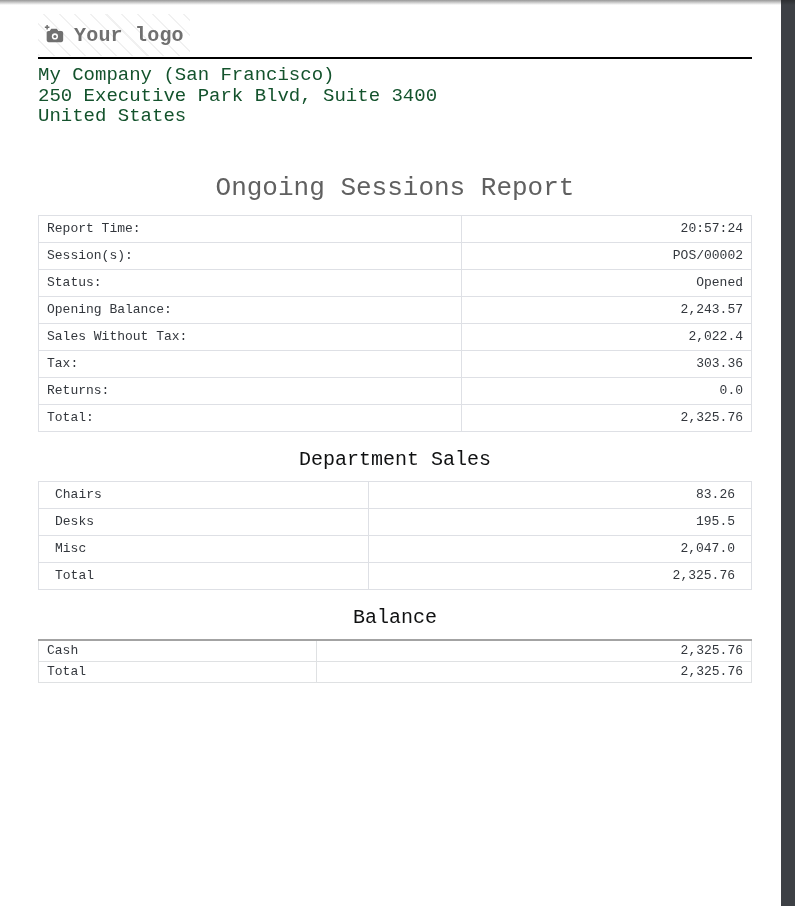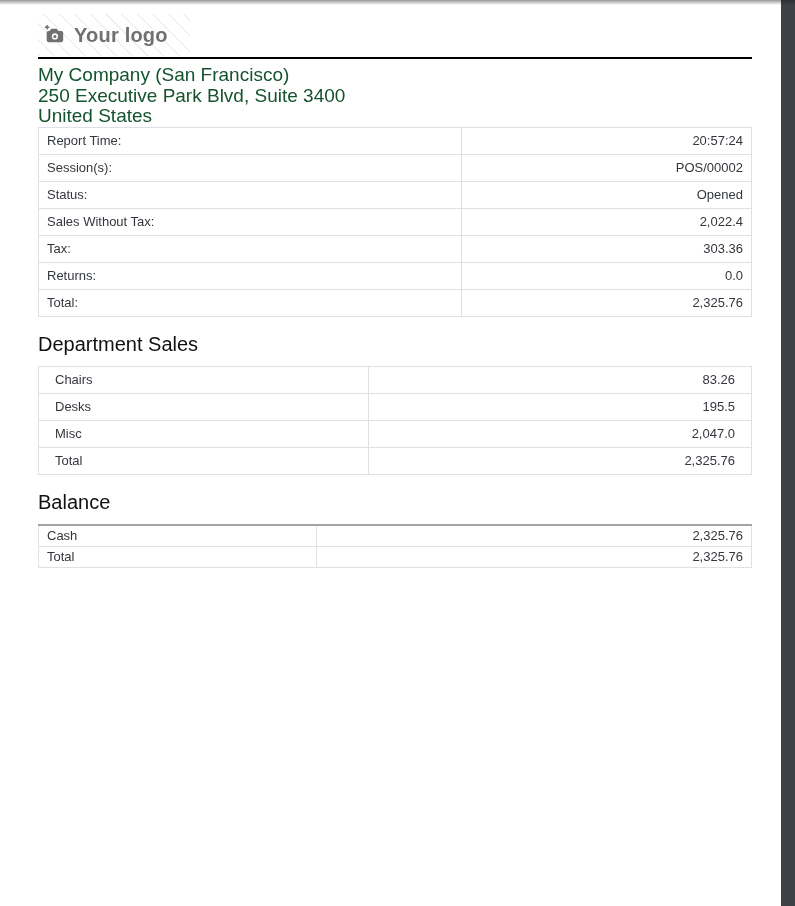--- a/index.html
+++ b/index.html
@@ -1,20 +1,20 @@
 <!DOCTYPE html>
 <html><head>
 <meta charset="utf-8">
 <style>
   html,body { margin:0; padding:0; background:#ffffff; }
   .screen {
     position:relative;
     width:795px; height:906px;
     background:#ffffff;
-    font-family:Liberation Sans, sans-serif;
+    font-family:Liberation Mono, monospace;
     overflow:hidden;
   }
   .top-shade {
     position:absolute; top:0; left:0; right:0; height:5px;
     background:linear-gradient(rgba(25,25,25,0.45), rgba(25,25,25,0));
     z-index:5;
   }
   .right-strip {
     position:absolute; top:0; right:0; width:14px; height:906px;
     background:#3d4045; z-index:4;
@@ -44,21 +44,21 @@
 
   table { width:100%; border-collapse:collapse; font-size:13px; color:#33373d; table-layout:fixed; }
   td { line-height:16px; overflow:hidden; }
   td.label { text-align:left; }
   td.value { text-align:right; }
 
   .info-table td { border:1px solid #dee0e5; padding:5px 8px; }
   .info-table td.label { width:406px; }
 
   .section-heading {
-    text-align:left; font-size:20px; color:#101112;
+    text-align:center; font-size:20px; color:#101112;
     font-weight:500; margin:16px 0 10px 0; line-height:23px;
   }
 
   .dept-table td { border:1px solid #dee0e5; padding:5px 16px; }
   .dept-table td.label { width:297px; }
 
   .pay-table { border-top:2px solid #a3a3a3; }
   .pay-table td { border:1px solid #dfe1e3; padding:2px 8px; }
   .pay-table td.label { width:261px; }
 
@@ -85,34 +85,39 @@
     </div>
 
     <hr class="header-rule">
 
     <div class="address">
       <div>My Company (San Francisco)</div>
       <div>250 Executive Park Blvd, Suite 3400</div>
       <div>United States</div>
     </div>
 
+    <div class="report-title">Ongoing Sessions Report</div>
 
     <table class="info-table">
       <tbody>
         <tr>
           <td class="label">Report Time:</td>
           <td class="value">20:57:24</td>
         </tr>
         <tr>
           <td class="label">Session(s):</td>
           <td class="value">POS/00002</td>
         </tr>
         <tr>
           <td class="label">Status:</td>
           <td class="value">Opened</td>
+        </tr>
+        <tr>
+          <td class="label">Opening Balance:</td>
+          <td class="value">2,243.57</td>
         </tr>
         <tr>
           <td class="label">Sales Without Tax:</td>
           <td class="value">2,022.4</td>
         </tr>
         <tr>
           <td class="label">Tax:</td>
           <td class="value">303.36</td>
         </tr>
         <tr>

